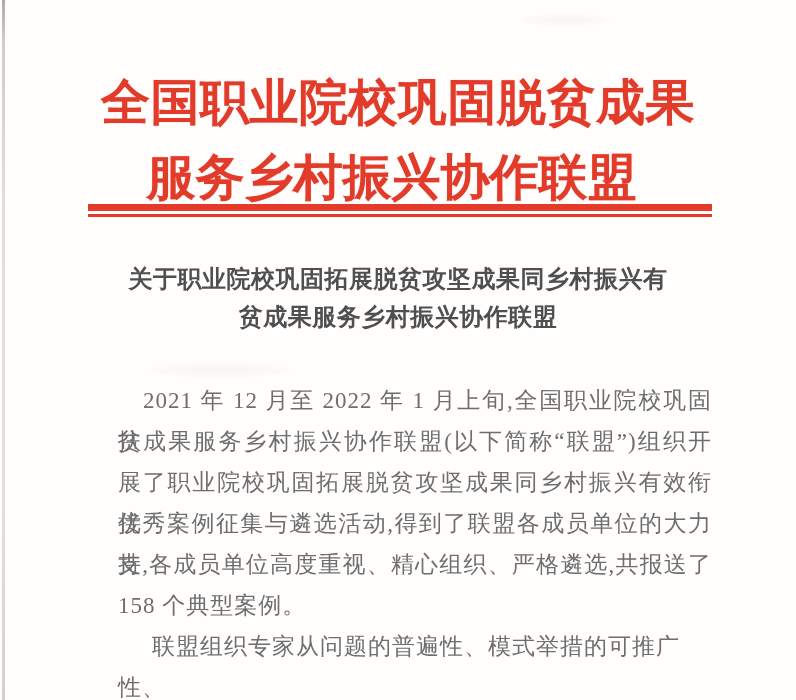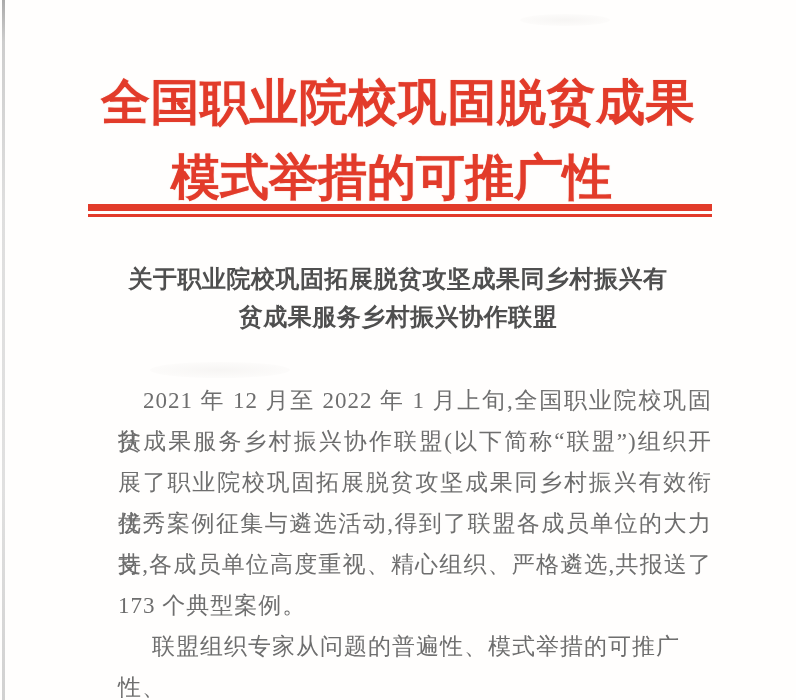--- a/index.html
+++ b/index.html
@@ -87,34 +87,34 @@
 <body>
 
 <div class="page">
 
   <div class="scan-edge"></div>
   <div class="smudge a"></div>
   <div class="smudge b"></div>
 
   <div class="masthead">
     <div class="line1">全国职业院校巩固脱贫成果</div>
-    <div class="line2">模式举措的可推广性</div>
+    <div class="line2">服务乡村振兴协作联盟</div>
   </div>
 
   <div class="rule-thick"></div>
   <div class="rule-thin"></div>
 
   <div class="doc-heading">
     <div>关于职业院校巩固拓展脱贫攻坚成果同乡村振兴有</div>
     <div>贫成果服务乡村振兴协作联盟</div>
   </div>
 
   <div class="body-block">
     <span class="line ind-a jst">2021 年 12 月至 2022 年 1 月上旬,全国职业院校巩固扶</span>
     <span class="line jst">贫成果服务乡村振兴协作联盟(以下简称“联盟”)组织开</span>
     <span class="line jst">展了职业院校巩固拓展脱贫攻坚成果同乡村振兴有效衔接</span>
     <span class="line jst">优秀案例征集与遴选活动,得到了联盟各成员单位的大力支</span>
     <span class="line jst">持,各成员单位高度重视、精心组织、严格遴选,共报送了</span>
-    <span class="line">173 个典型案例。</span>
+    <span class="line">158 个典型案例。</span>
     <span class="line ind-b">联盟组织专家从问题的普遍性、模式举措的可推广性、</span>
   </div>
 
 </div>
 
 </body></html>

